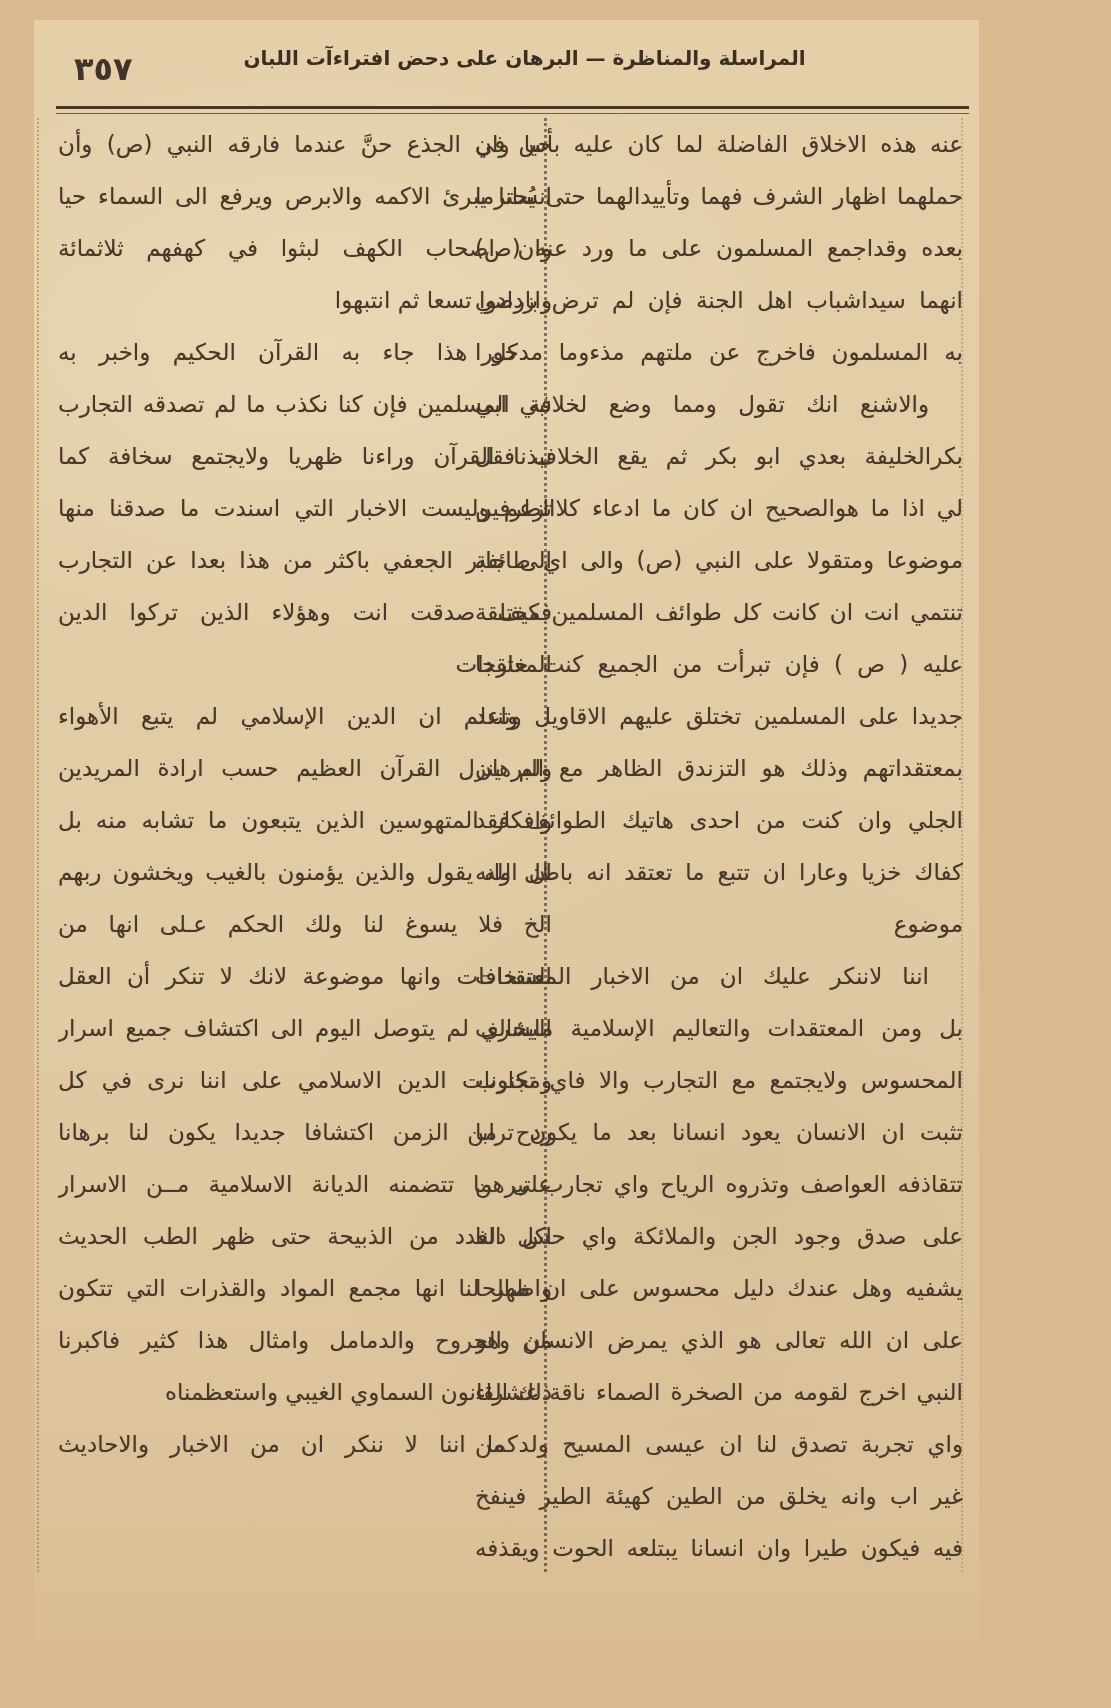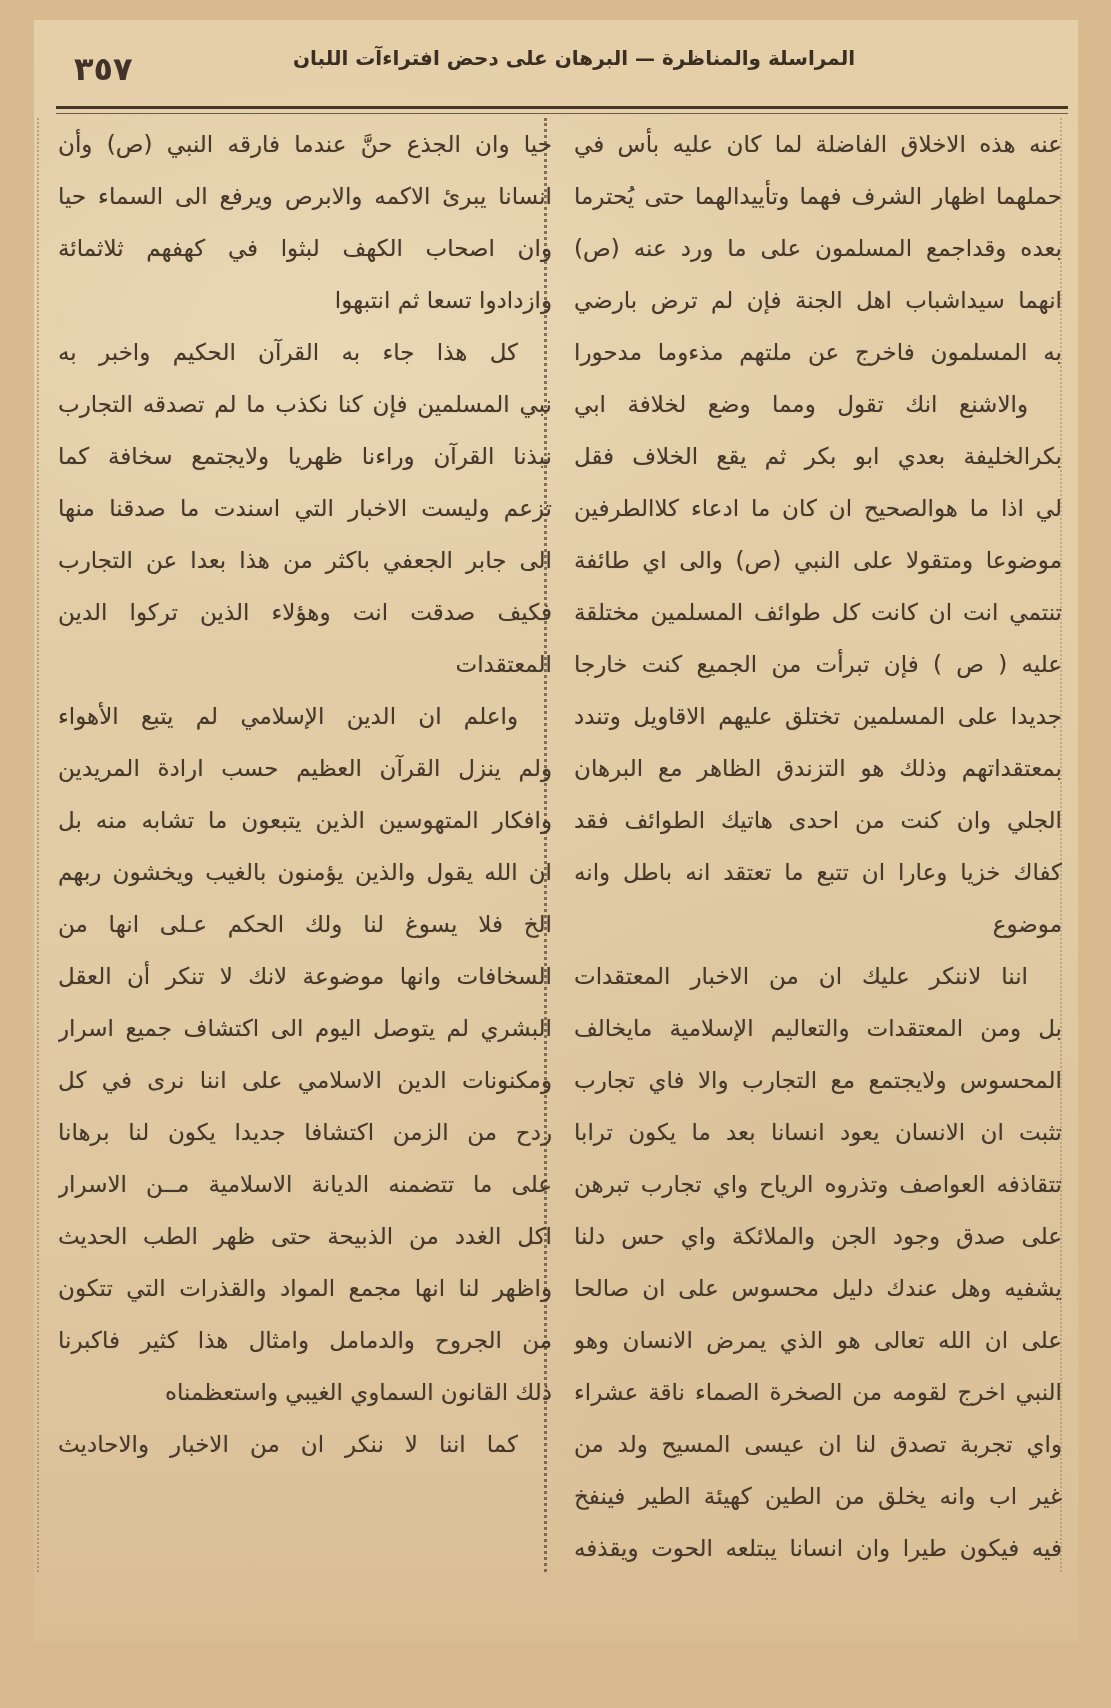--- a/index.html
+++ b/index.html
@@ -2,21 +2,21 @@
 <html lang="ar" dir="rtl"><head>
 <meta charset="utf-8">
 <style>
   html,body{margin:0;padding:0;}
   body{
     width:1111px;height:1708px;position:relative;overflow:hidden;
     background:#d8ba8e;
     font-family:"DejaVu Sans",sans-serif;
   }
   .page{
-    position:absolute;left:34px;top:20px;width:1044px;height:1622px;
+    position:absolute;left:34px;top:20px;width:945px;height:1622px;
     background:
       radial-gradient(ellipse 900px 500px at 30% 20%, rgba(255,246,222,.25), rgba(255,246,222,0) 60%),
       radial-gradient(ellipse 700px 600px at 75% 70%, rgba(120,90,50,.06), rgba(120,90,50,0) 65%),
       linear-gradient(180deg,#e4cfa9 0%,#e1cba4 60%,#dcc29a 92%,#d9bd93 100%);
   }
   .pageno{
     position:absolute;left:40px;top:30px;
     font-size:32px;font-weight:700;color:#41332a;letter-spacing:4px;
   }
   .title{

